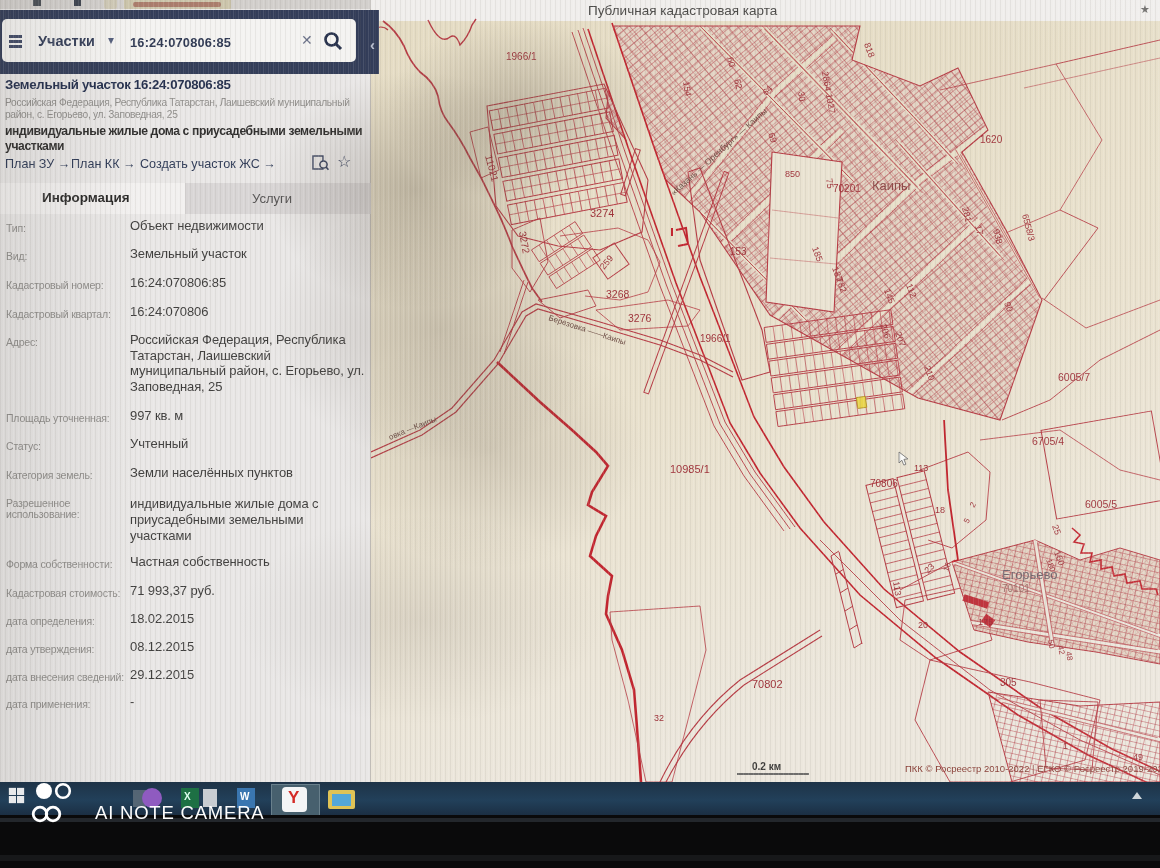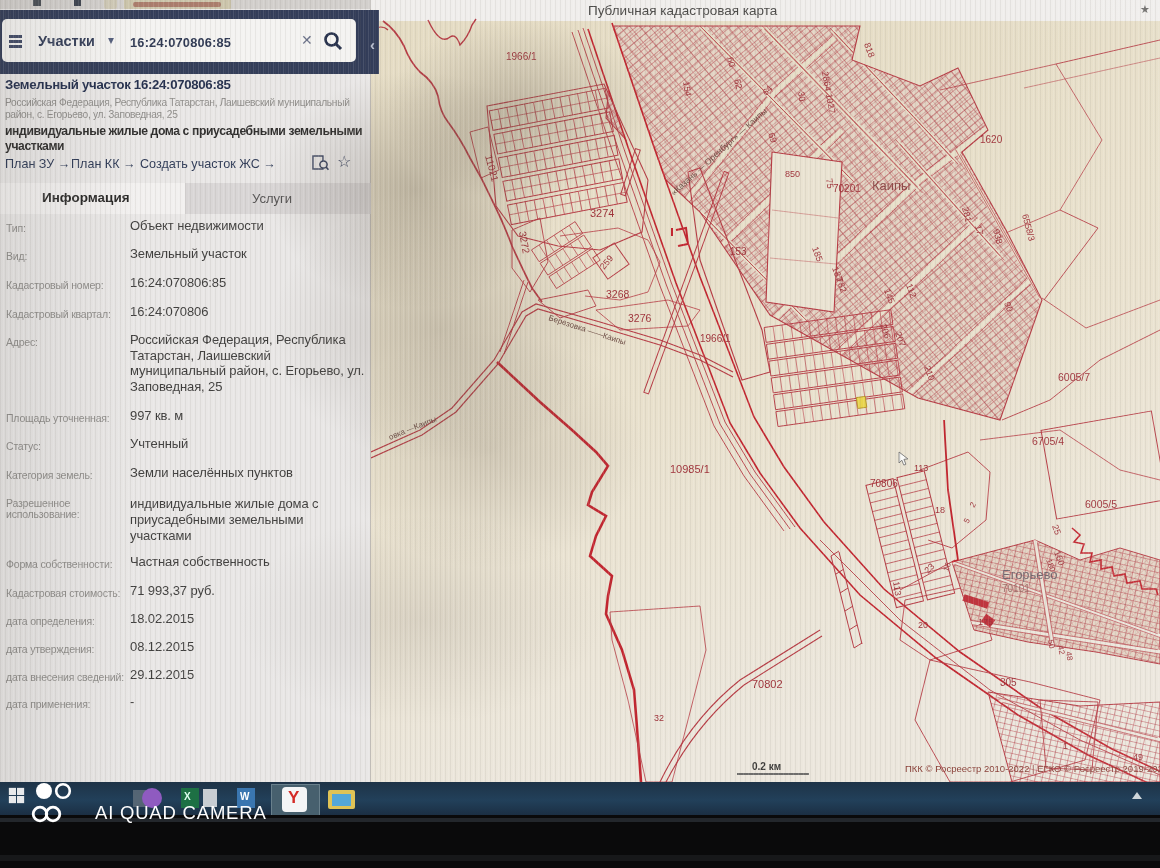--- a/index.html
+++ b/index.html
@@ -582,14 +582,14 @@
     <div class="abs" style="left:0;top:3px;width:1160px;height:4px;background:#23272c;"></div>
     <div class="abs" style="left:0;top:40px;width:1160px;height:6px;background:#17181a;"></div>
   </div>
 
   <svg class="abs" style="left:28px;top:778px;" width="60" height="52" viewBox="0 0 60 52">
     <circle cx="16" cy="13" r="8" fill="#fff"></circle>
     <circle cx="35" cy="13" r="6.8" fill="none" stroke="#fff" stroke-width="2.6"></circle>
     <circle cx="12" cy="36" r="6.8" fill="none" stroke="#fff" stroke-width="2.8"></circle>
     <circle cx="25" cy="36" r="6.8" fill="none" stroke="#fff" stroke-width="2.8"></circle>
   </svg>
-  <div class="abs wm" style="left:95px;top:802px;">AI QUAD CAMERA</div>
+  <div class="abs wm" style="left:95px;top:802px;">AI NOTE CAMERA</div>
 </div>
 
 </body></html>

